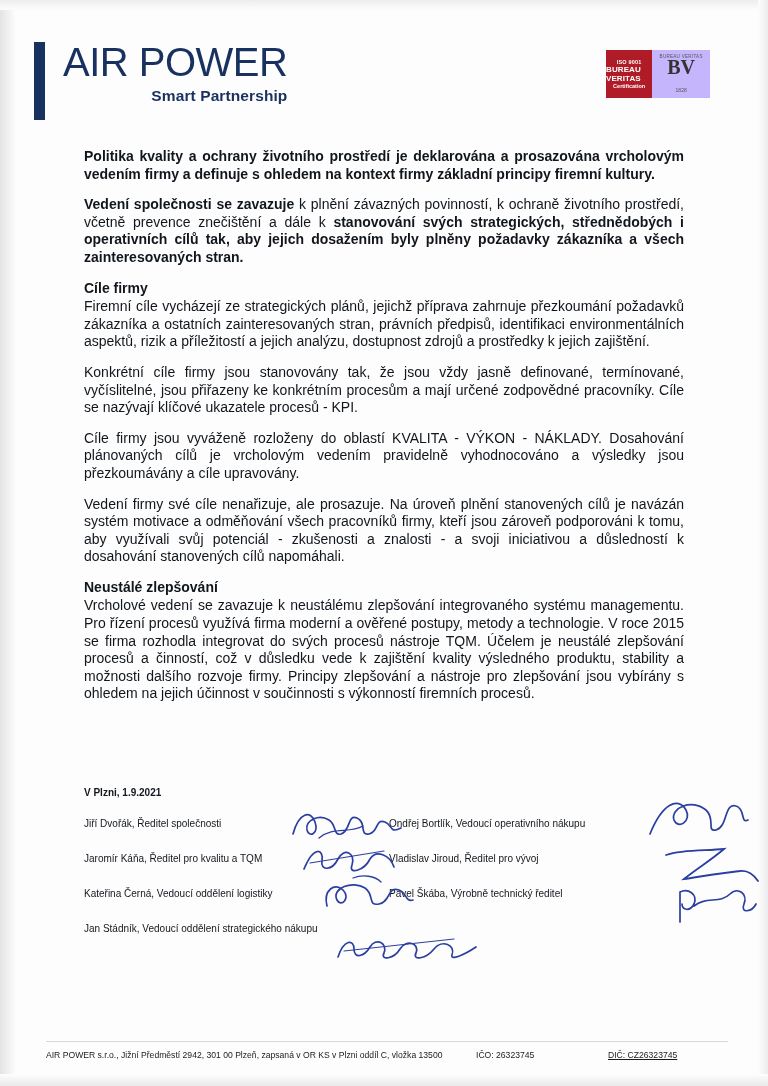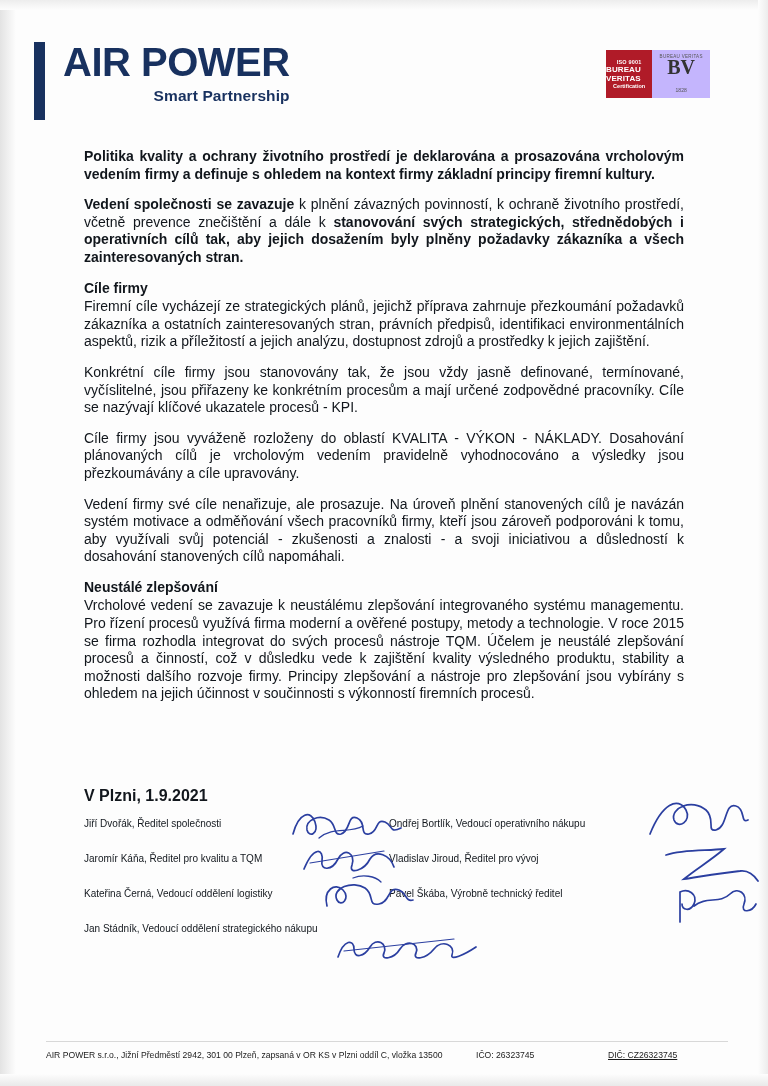--- a/index.html
+++ b/index.html
@@ -42,21 +42,21 @@
     margin-right: 18px;
     margin-top: 2px;
   }
   .logo-text {
     display: flex;
     flex-direction: column;
     align-items: flex-end;
   }
   .logo-main {
     font-size: 40px;
-    font-weight: bold;
+    font-weight: normal;
     letter-spacing: -0.5px;
     line-height: 44px;
     color: #18315f;
     white-space: nowrap;
   }
   .logo-main .air { color: #18315f; }
   .logo-main .power { color: #18315f; }
   .logo-sub {
     font-size: 15.5px;
     font-weight: bold;
@@ -154,21 +154,21 @@
   .sec-head {
     font-weight: bold;
     margin: 0 0 1px 0;
     text-align: left;
   }
   
   .date-line {
     position: absolute;
     top: 787px;
     left: 84px;
-    font-size: 16px;
+    font-size: 10px;
     font-weight: bold;
   }
   .sig-area {
     position: absolute;
     top: 818px;
     left: 84px;
     width: 600px;
   }
   .sig-row {
     position: relative;

